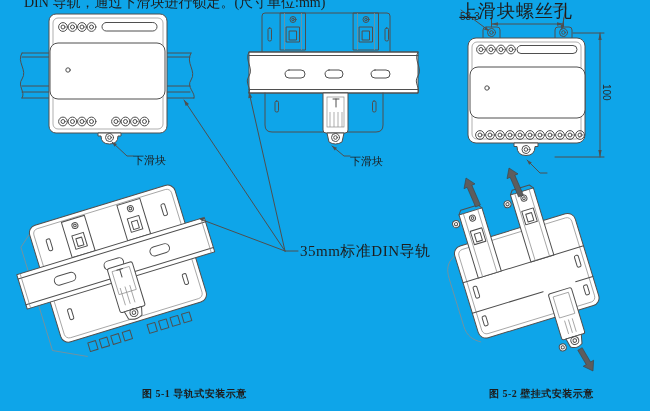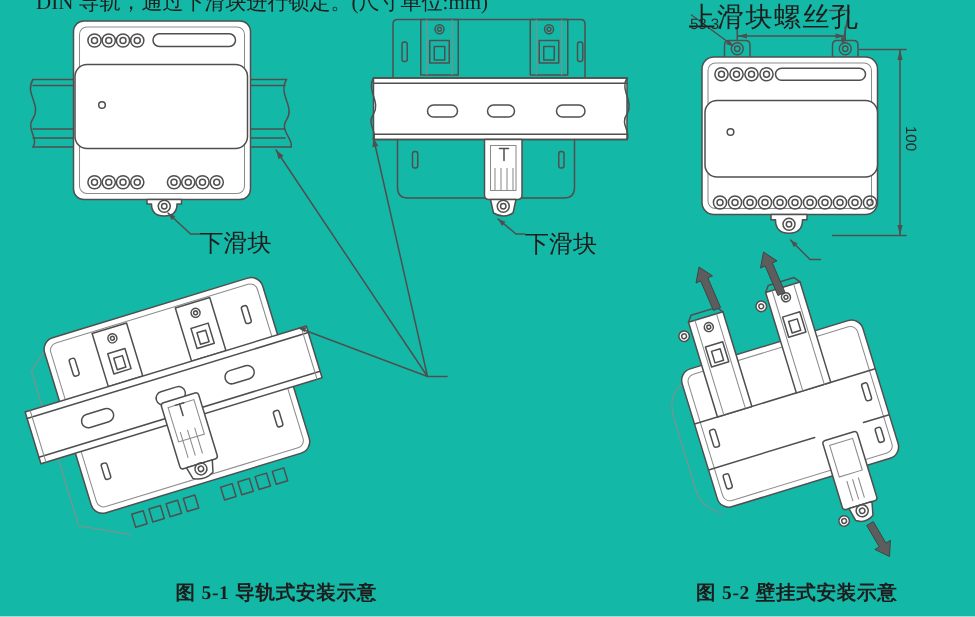--- a/index.html
+++ b/index.html
@@ -1,21 +1,21 @@
 <!DOCTYPE html>
 <html><head>
 <meta charset="utf-8">
 <style>
   html,body{margin:0;padding:0;background:#ffffff;}
-  .page{position:relative;width:650px;height:411px;background:#14b8a6;overflow:hidden;
+  .page{position:relative;width:650px;height:411px;background:#0ea5e9;overflow:hidden;
         font-family:"Liberation Serif","DejaVu Serif",serif;}
   .t{position:absolute;white-space:nowrap;color:#1d1d1d;line-height:1.15;}
   .sans{font-family:"Liberation Sans","DejaVu Sans",sans-serif;}
-  .cap{font-weight:bold;font-size:13px;letter-spacing:0.5px;}
-  .lbl{font-size:16px;}
+  .cap{font-weight:bold;font-size:10px;letter-spacing:0.5px;margin-left:25px;}
+  .lbl{font-size:11px;}
   .lbl2{font-size:18px;letter-spacing:1px;}
   .dim{font-size:10px;color:#2a2a2a;}
   .rot90{transform:rotate(90deg);transform-origin:left top;}
   svg{position:absolute;left:0;top:0;}
   .ln{fill:none;stroke:#4f4f4f;stroke-width:1;stroke-linecap:round;stroke-linejoin:round;}
   .lt{fill:none;stroke:#8c8c8c;stroke-width:0.7;}
   .fw{fill:#ffffff;stroke:#4f4f4f;stroke-width:1;stroke-linejoin:round;}
   .fg{fill:#4f4f4f;stroke:none;}
   .ar{fill:#5d5d5d;stroke:#3e3e3e;stroke-width:0.6;stroke-linejoin:round;}
 </style>
@@ -253,20 +253,21 @@
       <path class="fg" d="M527,160 L531.8,162.4 L529.2,164.8 Z"></path>
     </g>
   </svg>
 
   <div class="t" style="left:24px;top:-5px;font-size:14px;">DIN 导轨，通过下滑块进行锁定。(尺寸单位:mm)</div>
 
   <div class="t lbl" style="left:133px;top:154px;">下滑块</div>
 
   <div class="t lbl" style="left:350px;top:155px;">下滑块</div>
 
+  <div class="t" style="left:300px;top:243px;font-size:15px;letter-spacing:0.5px;">35mm标准DIN导轨</div>
 
   <div class="t lbl2" style="left:459px;top:1px;">上滑块螺丝孔</div>
 
   <div class="t dim sans" style="left:460px;top:11px;">53.3</div>
 
   <div class="t dim sans rot90" style="left:612px;top:84px;">100</div>
 
 
   <div class="t cap" style="left:117px;top:388px;">图 5-1 导轨式安装示意</div>
 

